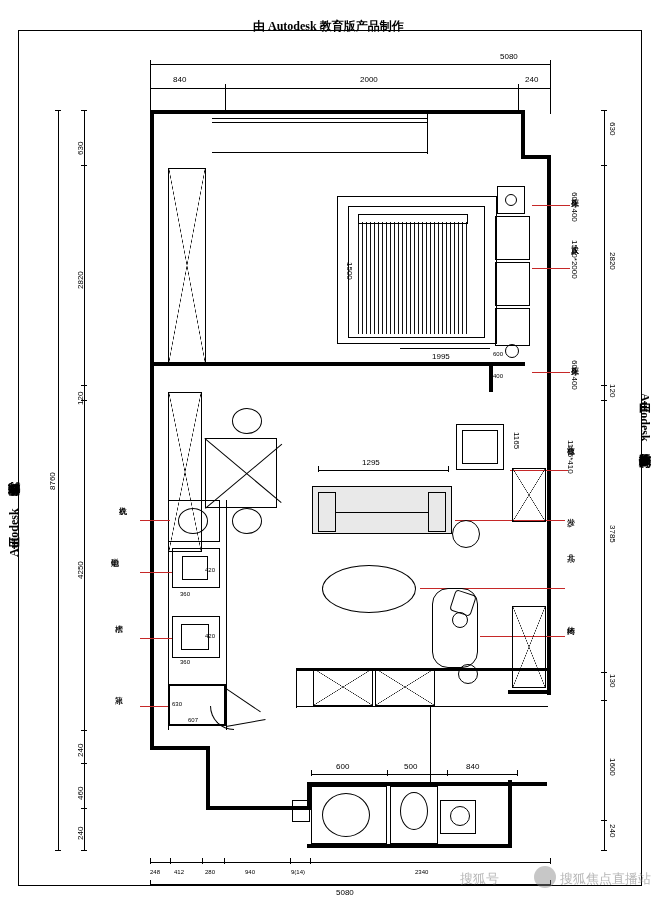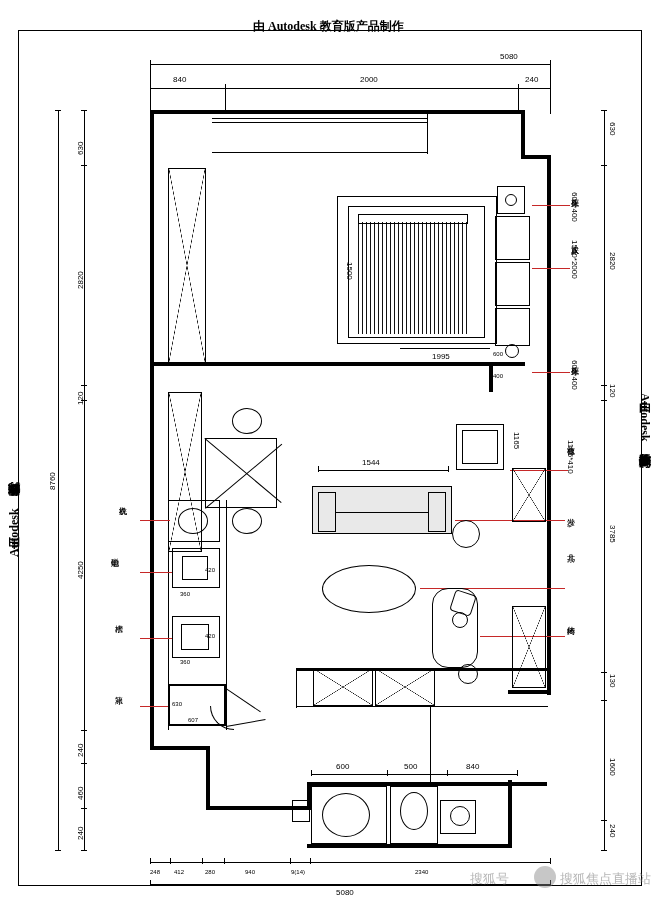--- a/index.html
+++ b/index.html
@@ -211,21 +211,21 @@
   <div class="leader" style="left:140px;top:706px;width:28px;"></div>
   <div class="txt vert" style="left:114px;top:690px;height:32px;">冰箱</div>
 
   <div class="sofastripe" style="left:312px;top:486px;width:140px;height:48px;"></div>
   <div class="boxline" style="left:318px;top:492px;width:18px;height:40px;"></div>
   <div class="boxline" style="left:428px;top:492px;width:18px;height:40px;"></div>
   <div class="ln hl" style="left:336px;top:512px;width:92px;"></div>
   <div class="dimline" style="left:318px;top:470px;width:130px;"></div>
   <div class="tick" style="left:318px;top:466px;"></div>
   <div class="tick" style="left:448px;top:466px;"></div>
-  <div class="txt" style="left:362px;top:458px;">1544</div>
+  <div class="txt" style="left:362px;top:458px;">1295</div>
   <div class="leader" style="left:455px;top:520px;width:110px;"></div>
   <div class="txt vert" style="left:566px;top:512px;height:22px;">沙发</div>
 
   <div class="ell" style="left:322px;top:565px;width:94px;height:48px;"></div>
   <div class="leader" style="left:420px;top:588px;width:145px;"></div>
   <div class="txt vert" style="left:566px;top:548px;height:22px;">茶几</div>
 
   <div class="boxline" style="left:456px;top:424px;width:48px;height:46px;"></div>
   <div class="boxline" style="left:462px;top:430px;width:36px;height:34px;"></div>
   <div class="txt vert" style="left:512px;top:432px;height:30px;">1165</div>
@@ -268,16 +268,16 @@
   <div class="txt" style="left:404px;top:762px;">500</div>
   <div class="dimline" style="left:447px;top:774px;width:70px;"></div>
   <div class="tick" style="left:517px;top:770px;"></div>
   <div class="txt" style="left:466px;top:762px;">840</div>
 
   <div class="boxline" style="left:210px;top:706px;width:24px;height:24px;border-radius:0 0 0 24px;border-top:none;border-right:none;"></div>
   <div class="ln" style="left:226px;top:688px;width:42px;height:1px;transform:rotate(34deg);transform-origin:left top;"></div>
   <div class="ln" style="left:226px;top:726px;width:40px;height:1px;transform:rotate(-10deg);transform-origin:left top;"></div>
 
   <div class="wmcircle" style="left:534px;top:866px;"></div>
-  <div class="wm" style="left:470px;top:870px;">搜狐号</div>
+  <div class="wm" style="left:460px;top:870px;">搜狐号</div>
   <div class="wm" style="left:560px;top:870px;">搜狐焦点直播站</div>
 
 </div>
 
 </body></html>

